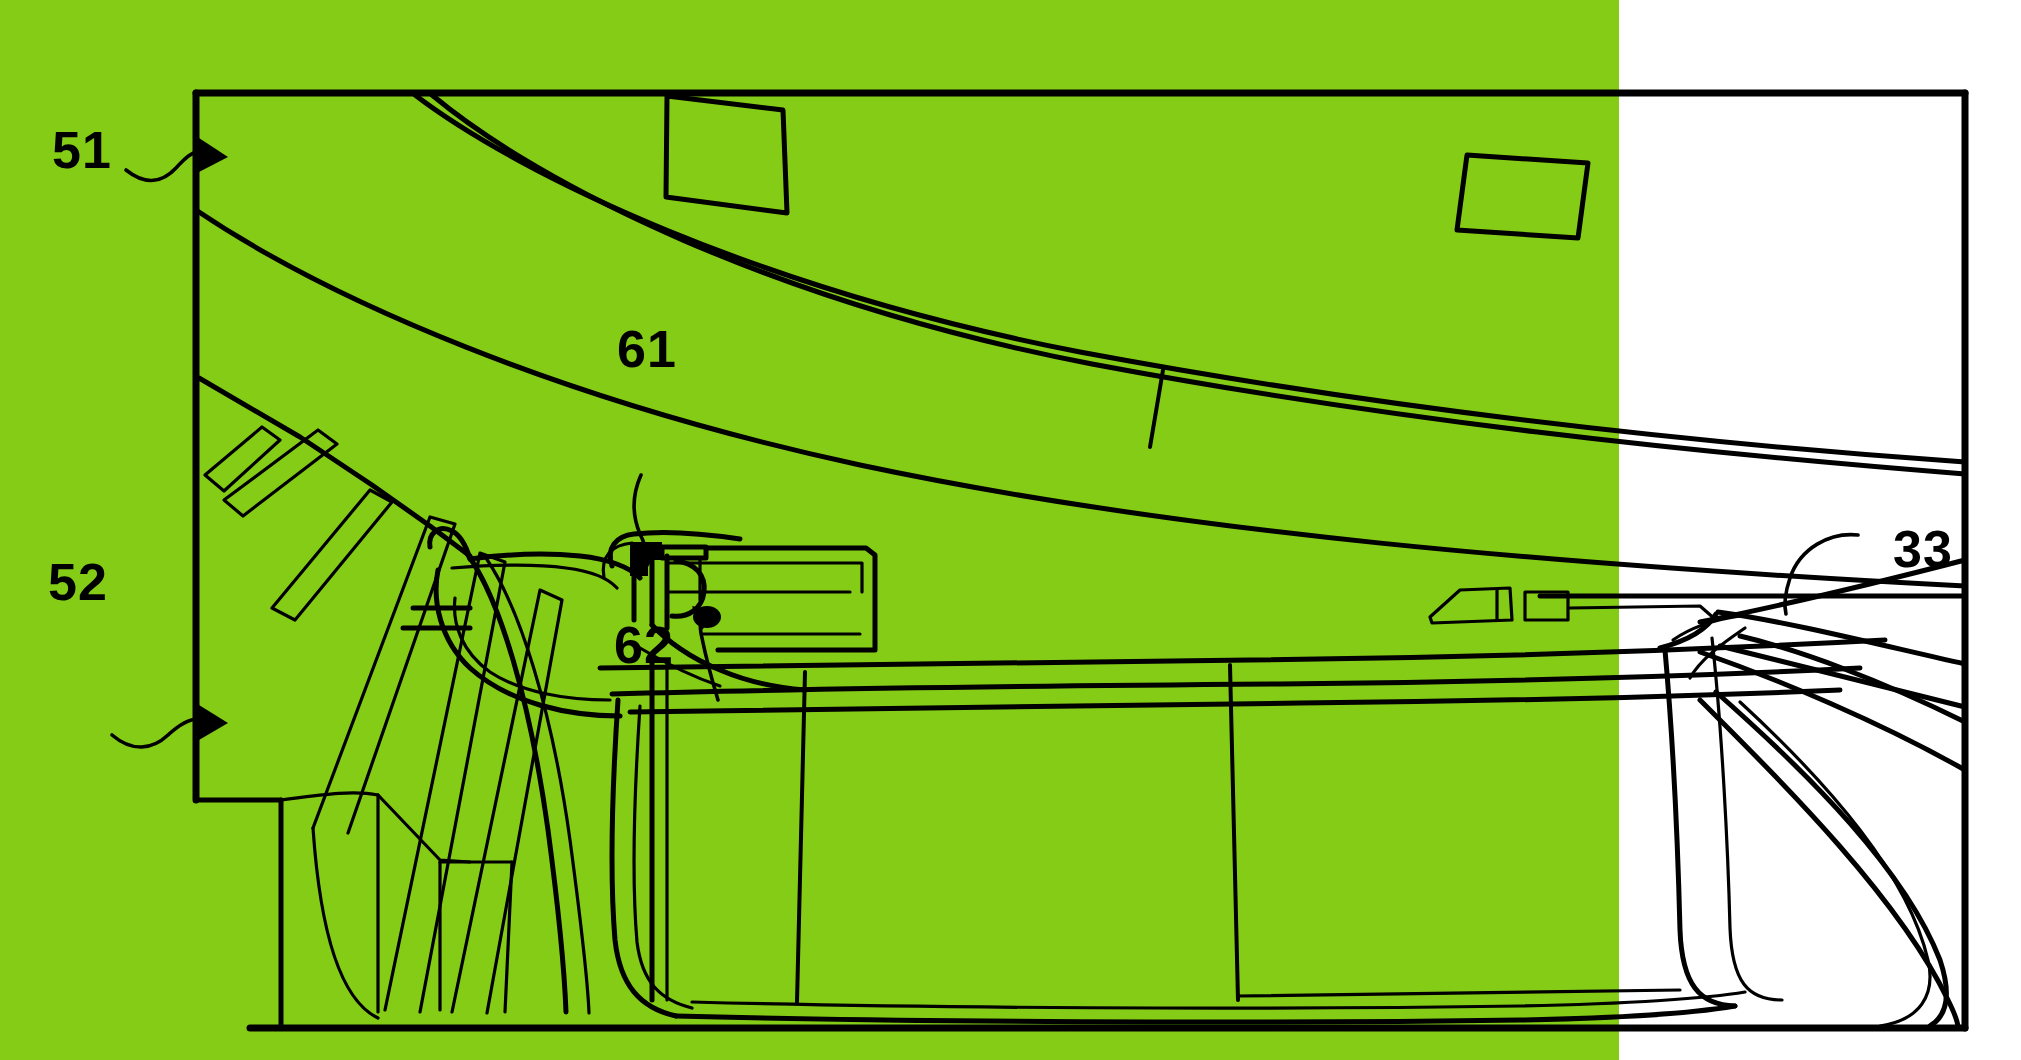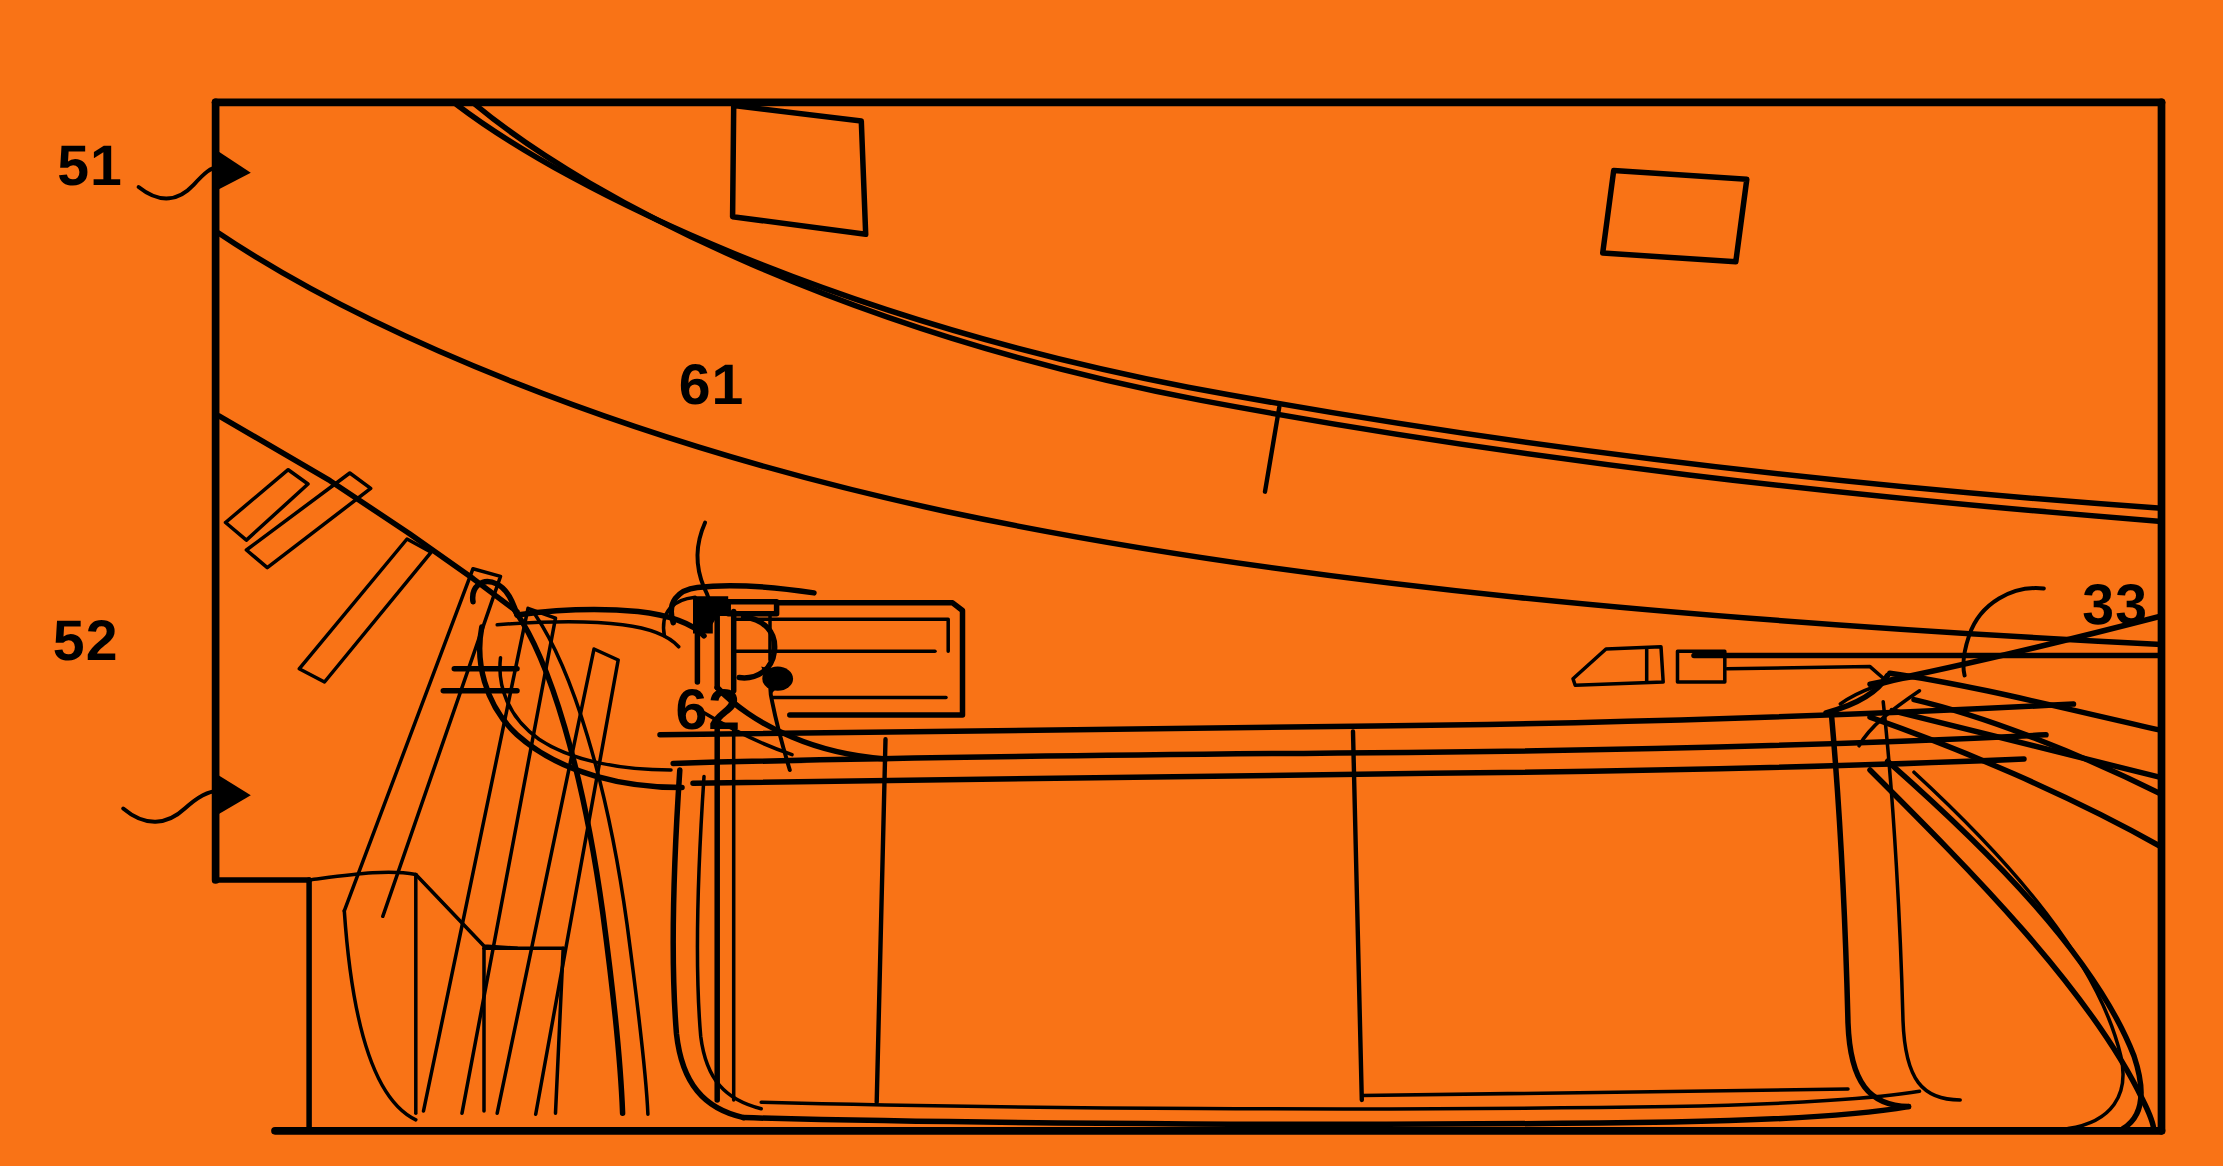--- a/index.html
+++ b/index.html
@@ -9,23 +9,23 @@
     background: #ffffff;
   }
   body {
     width: 2021px;
     height: 1060px;
     overflow: hidden;
     font-family: "Liberation Sans", sans-serif;
   }
   #figure-root {
     position: relative;
-    width: 2021px;
+    width: 1619px;
     height: 1060px;
-    background: #f97316;
+    background: #84cc16;
   }
   #figure-svg {
     position: absolute;
     top: 0;
     left: 0;
     width: 2021px;
     height: 1060px;
     display: block;
   }
   .ref-label {

